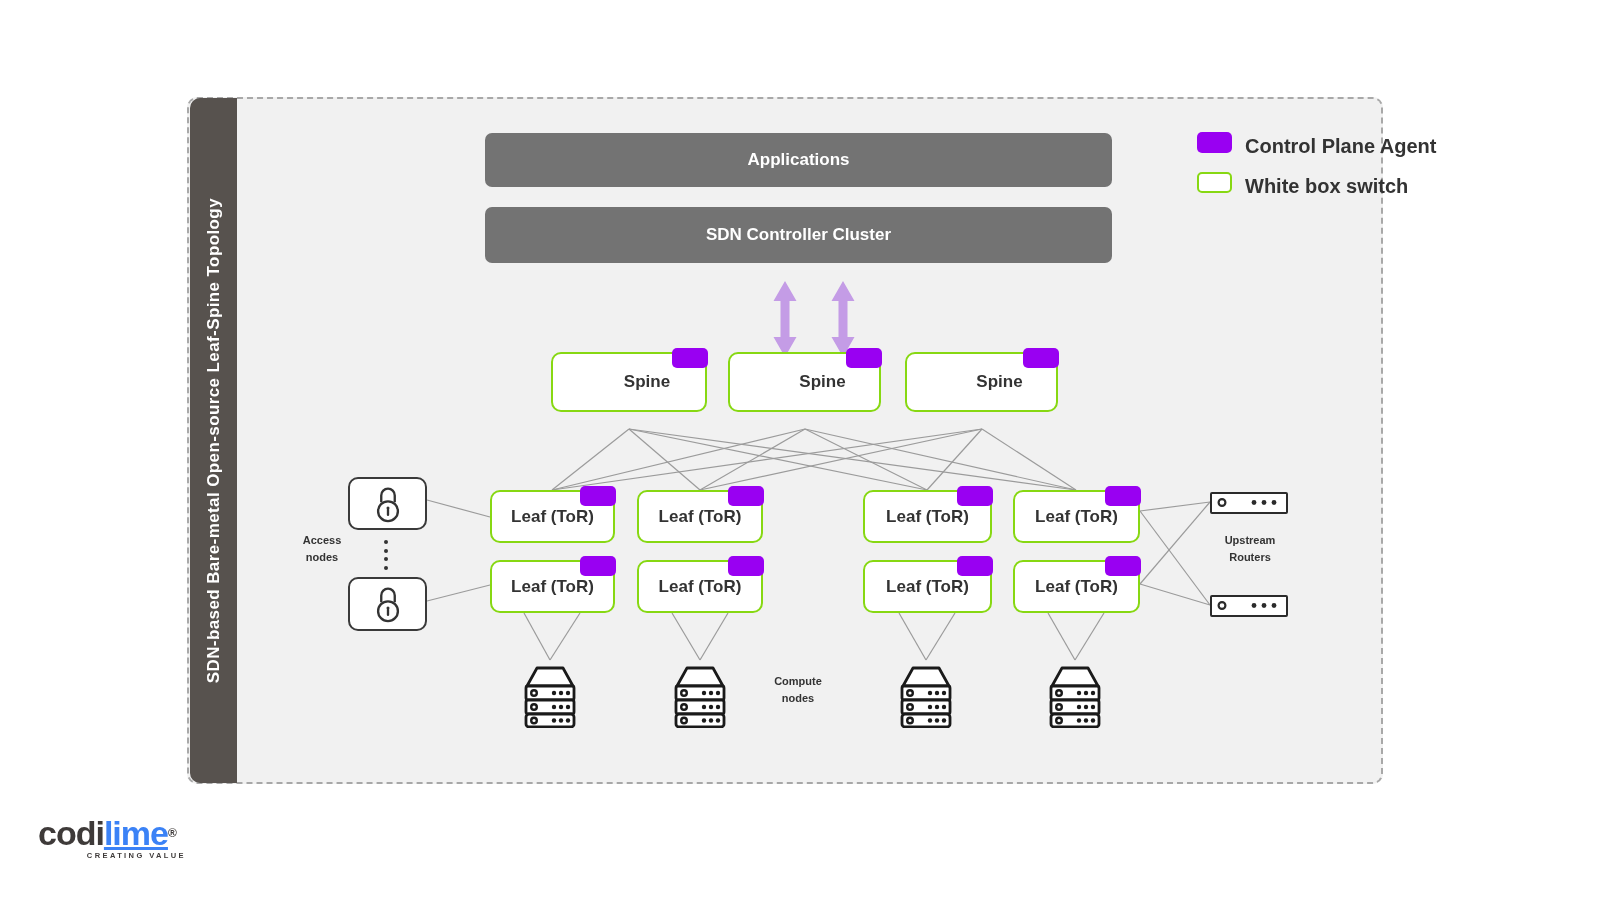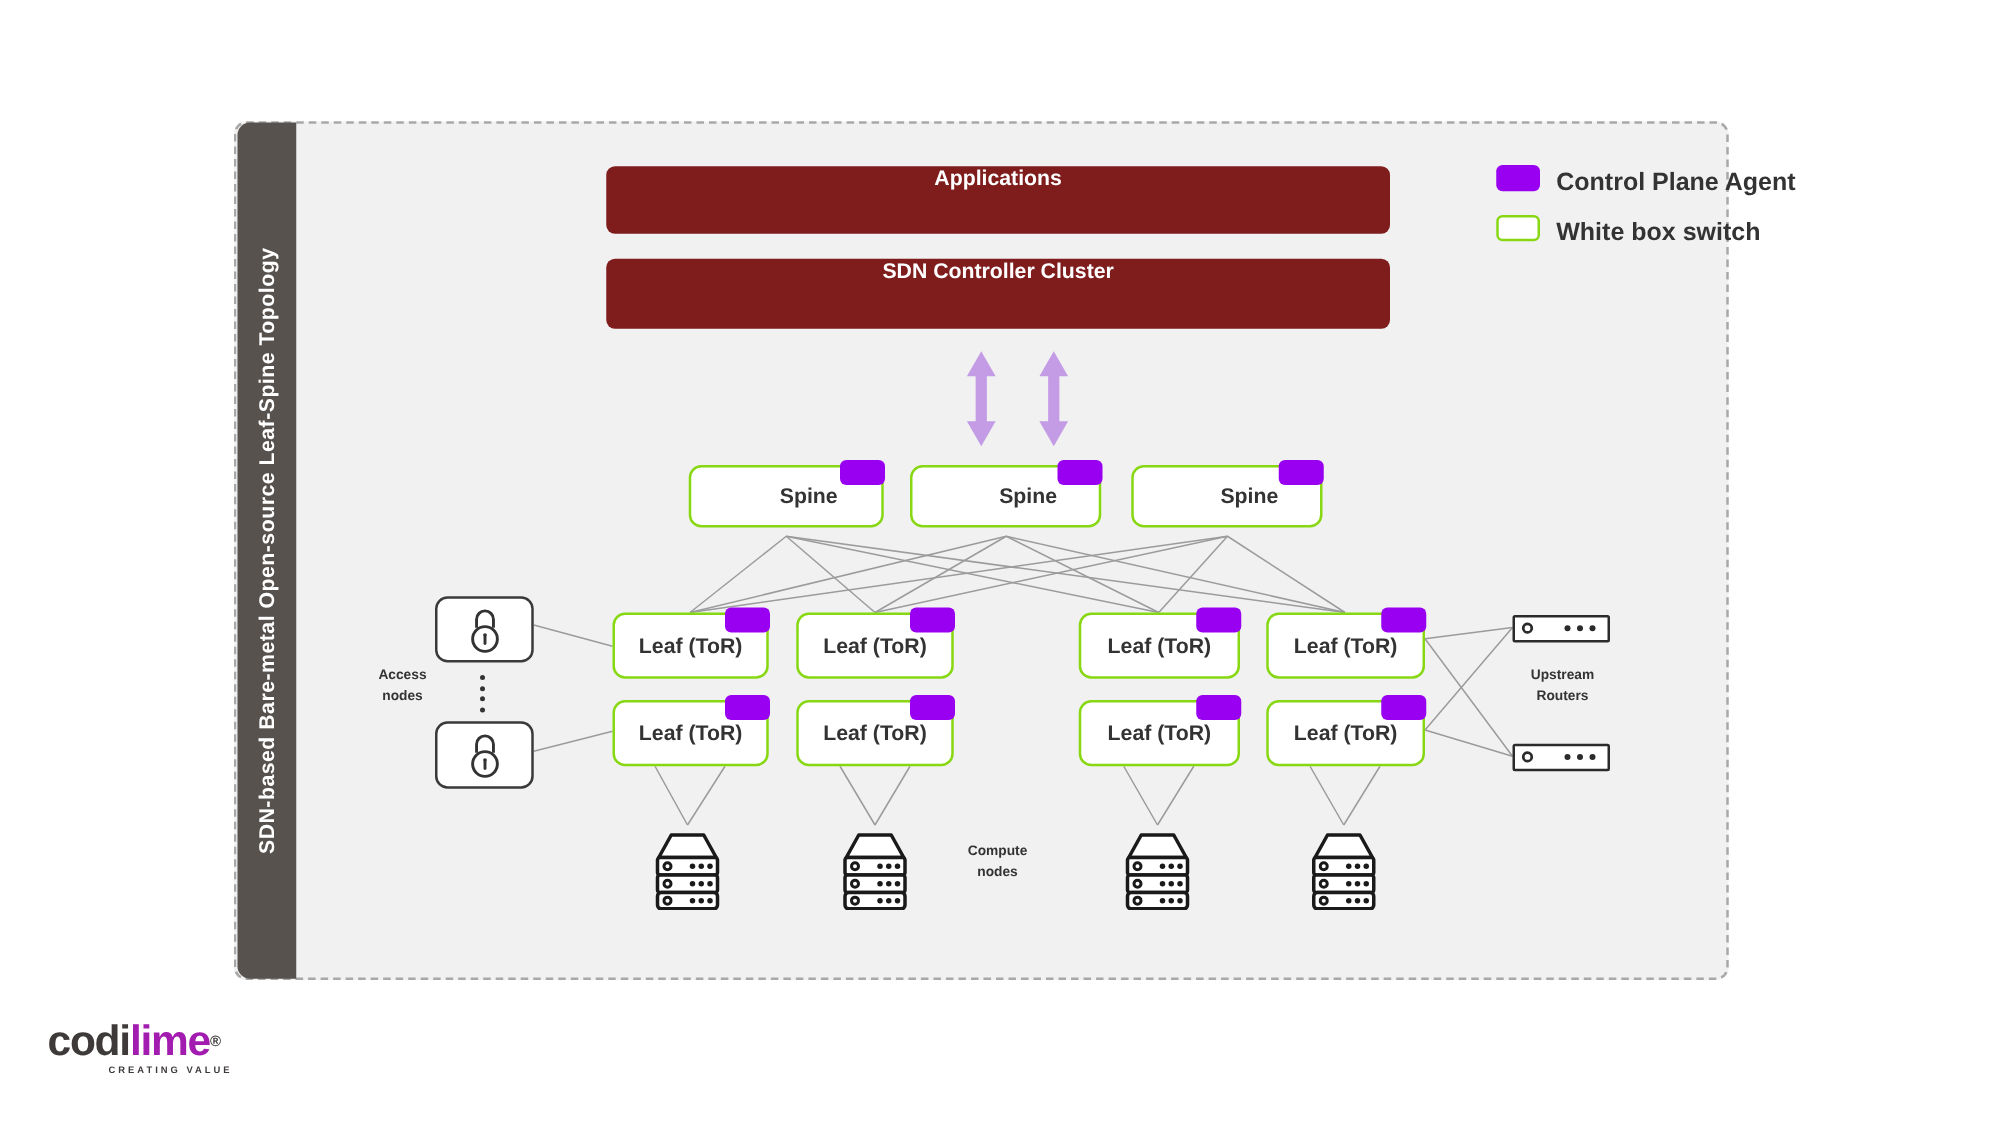--- a/index.html
+++ b/index.html
@@ -16,44 +16,44 @@
     display: flex; align-items: center; justify-content: center;
   }
   .sidebar-title {
     writing-mode: vertical-rl; transform: rotate(180deg);
     color: #ffffff; font-weight: bold; font-size: 17px; letter-spacing: 0.4px; white-space: nowrap;
   }
 
   svg.lines { position: absolute; left: 0; top: 0; pointer-events: none; }
 
   .bar {
-    position: absolute; left: 485px; width: 627px; background: #7f1d1d; border-radius: 7px;
+    position: absolute; left: 485px; width: 627px; background: #737373; border-radius: 7px;
     color: #ffffff; font-weight: bold; font-size: 17px;
-    display: flex; align-items: flex-start; justify-content: center;
+    display: flex; align-items: center; justify-content: center;
   }
   .bar.applications { top: 133px; height: 54px; }
   .bar.sdn { top: 207px; height: 56px; }
 
   .legend-swatch { position: absolute; left: 1197px; width: 35px; height: 21px; border-radius: 5px; }
   .legend-swatch.purple { top: 132px; background: #9900F2; }
   .legend-swatch.white { top: 172px; background: #ffffff; border: 2px solid #87D812; }
   .legend-label { position: absolute; left: 1245px; font-weight: bold; font-size: 20px; color: #333333; }
   .legend-label.l1 { top: 135px; }
   .legend-label.l2 { top: 175px; }
 
   .node {
     position: absolute; background: #ffffff; border: 2.5px solid #87D812; border-radius: 10px;
     display: flex; align-items: center; justify-content: center;
     font-weight: bold; font-size: 17px; color: #333333;
   }
   .tag {
     position: absolute; top: -6px; right: -3px; width: 36px; height: 20px;
     background: #9900F2; border-radius: 5px;
   }
-  .spine { top: 372px; height: 50px; padding-left: 36px; }
+  .spine { top: 352px; height: 60px; padding-left: 36px; }
   .spine.s1 { left: 551px; width: 156px; }
   .spine.s2 { left: 728px; width: 153px; }
   .spine.s3 { left: 905px; width: 153px; }
 
   .leaf { height: 53px; }
   .leaf.r1 { top: 490px; }
   .leaf.r2 { top: 560px; }
   .leaf.c1 { left: 490px; width: 125px; }
   .leaf.c2 { left: 637px; width: 126px; }
   .leaf.c3 { left: 863px; width: 129px; }
@@ -85,21 +85,21 @@
   .router.rt2 { top: 595px; }
 
   .server { position: absolute; width: 66px; height: 68px; }
   .server.sv1 { left: 517px; top: 660px; }
   .server.sv2 { left: 667px; top: 660px; }
   .server.sv3 { left: 893px; top: 660px; }
   .server.sv4 { left: 1042px; top: 660px; }
 
   .logo { position: absolute; left: 38px; top: 816px; width: 160px; }
   .logo-word { font-size: 34px; font-weight: bold; letter-spacing: -1px; line-height: 34px; color: #3E3A39; }
-  .logo-word .lime { color: #a21caf; }
+  .logo-word .lime { color: #3b82f6; text-decoration: underline; }
   .logo-word .reg { font-size: 12px; vertical-align: top; letter-spacing: 0; color: #3E3A39; }
   .logo-tagline { font-size: 7.5px; font-weight: bold; letter-spacing: 2.4px; color: #3E3A39; text-align: right; width: 148px; margin-top: 1px; }
 </style>
 </head>
 <body>
 
 <div class="stage">
 
   <div class="frame"></div>
 

